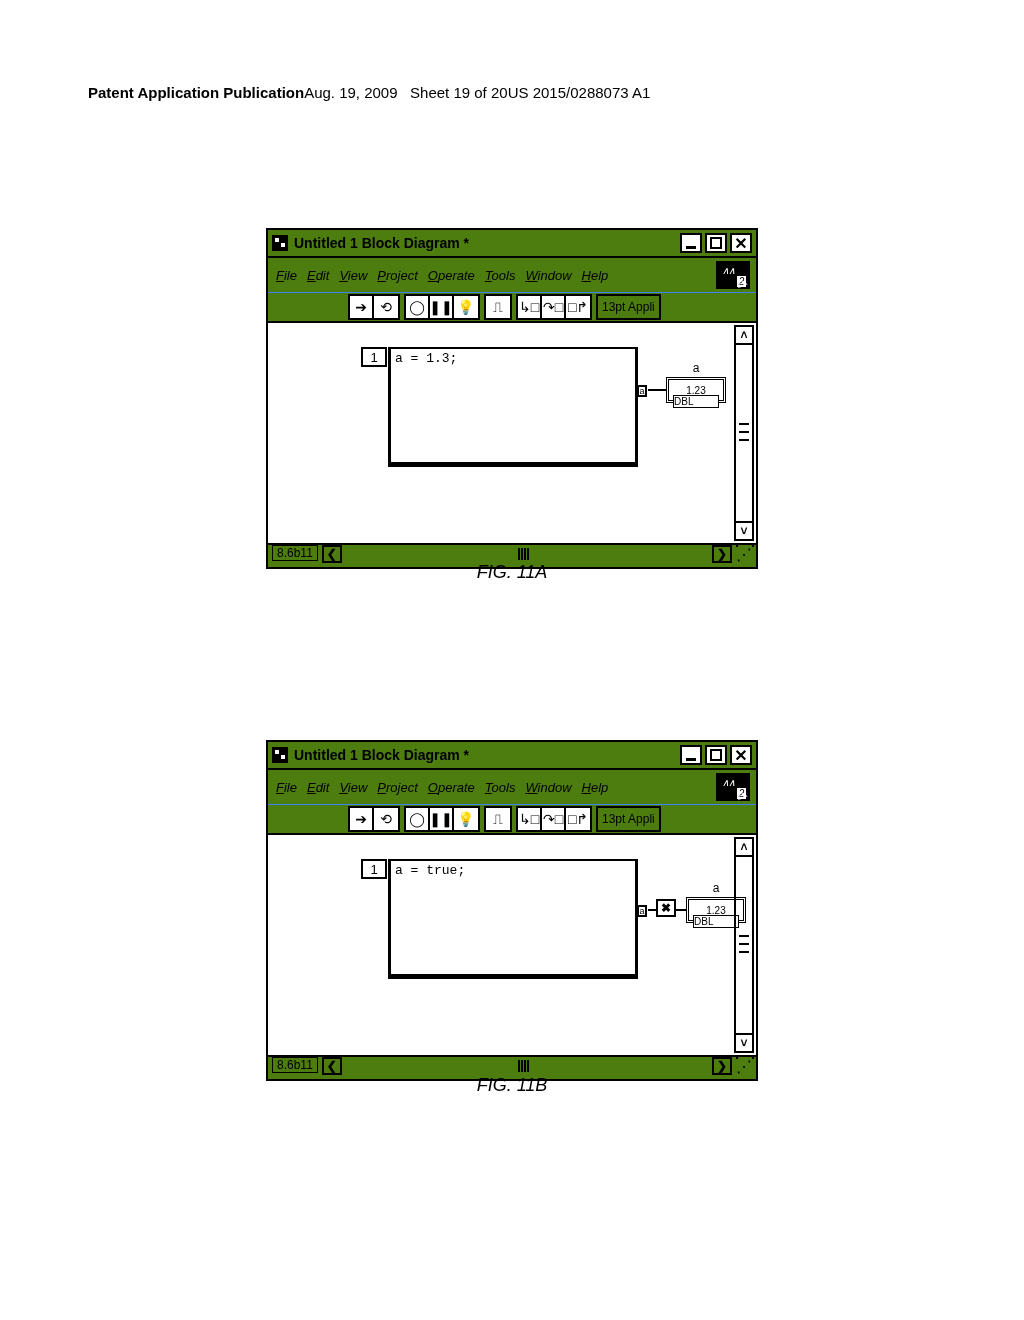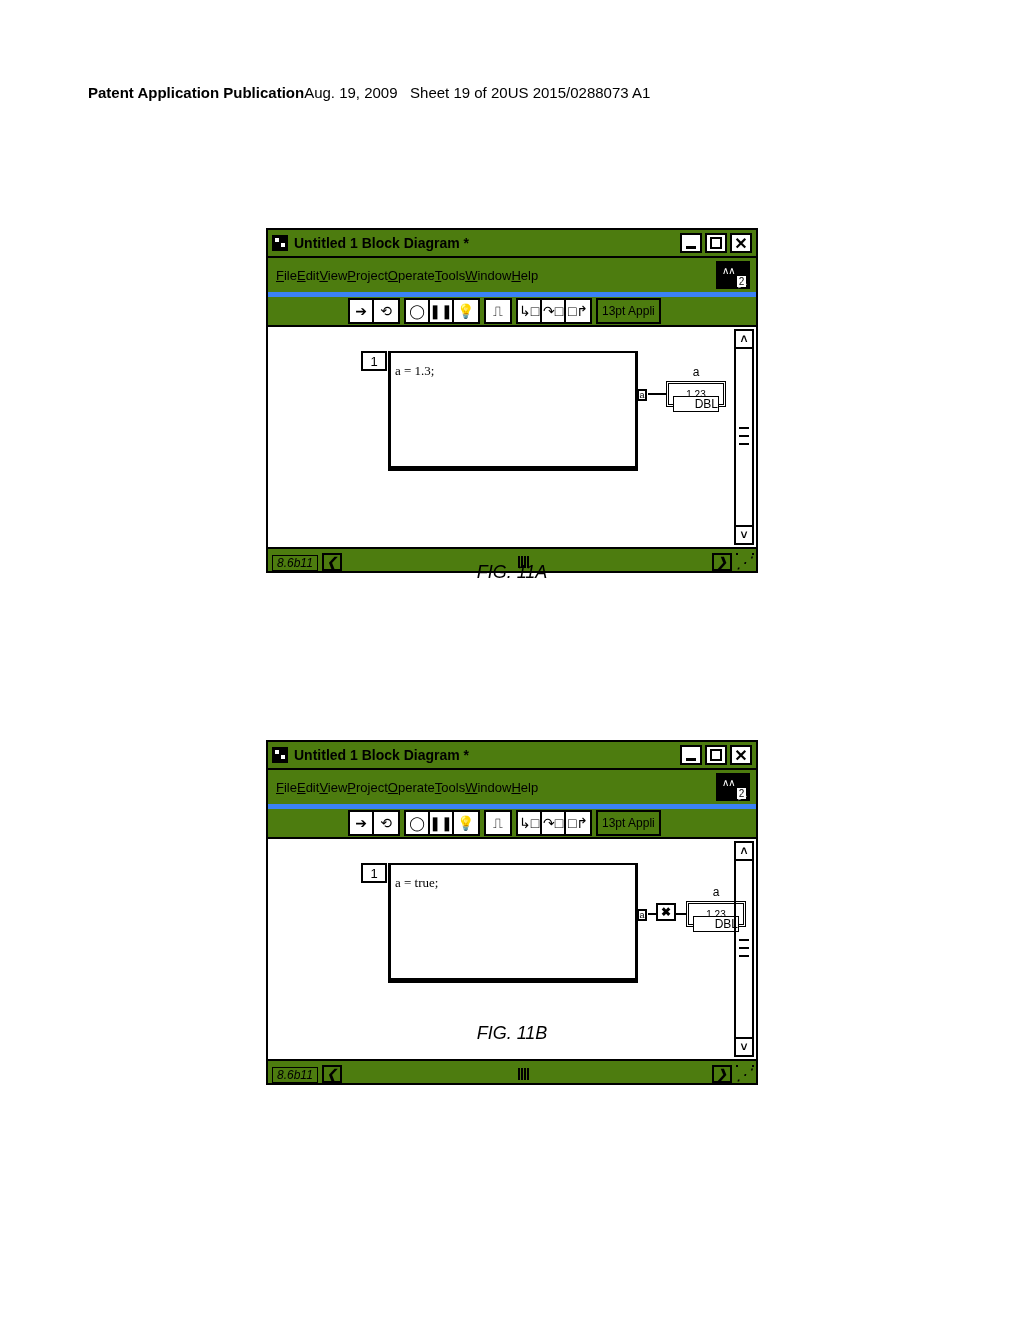--- a/index.html
+++ b/index.html
@@ -62,24 +62,26 @@
     border: 2px solid #000;
     display:flex; align-items:center; justify-content:center;
     font-size: 16px; font-weight: bold;
     background:#fff;
   }
   .minbar { width: 10px; height: 3px; background:#000; margin-top:8px;}
   .maxbox { width: 12px; height: 12px; border:2px solid #000;}
 
   .menubar {
     display:flex;
+    gap: 10px;
     padding: 3px 6px 3px 8px;
-    border-bottom: 5px solid #3b82f6;
+    border-bottom: 1px solid #3b82f6;
     font-size: 13px;
     align-items:center;
+    font-style:italic;
   }
   .menubar span u { text-decoration: underline; }
   .ctx-help {
     margin-left:auto;
     width: 34px; height: 28px;
     border: 2px solid #000;
     background:#000;
     position:relative;
   }
   .ctx-help::after{
@@ -134,25 +136,24 @@
     border-top: none; border-bottom:none;
     position:relative;
   }
   .vthumb {
     position:absolute; left:3px; right:3px; top: 78px; height:18px;
     display:flex; flex-direction:column; justify-content:space-between;
   }
   .vthumb div { height:2px; background:#000; }
 
   .statusbar {
-    display:flex; align-items:flex-end;
+    display:flex; align-items:flex-start;
     height: 24px;
     border-top: 2px solid #000;
     padding-left:4px;
-    font-style:italic;
   }
   .status-ver {
     border:1px solid #000; padding: 0 4px;
     font-size: 12px;
   }
   .hbtn {
     width:20px; height:18px; border:2px solid #000;
     display:flex; align-items:center; justify-content:center;
     font-size:12px; font-weight:bold; margin-left:4px;
   }
@@ -183,23 +184,23 @@
     background:#fff;
   }
   .fnode-label {
     position:absolute; left:-30px; top:-2px;
     width:26px; height:20px;
     border:2px solid #000;
     display:flex; align-items:center; justify-content:center;
     font-size:13px;
   }
   .fnode-code {
-    padding: 10px 4px;
+    padding: 2px 4px;
     font-size: 13px;
-    font-family: Liberation Serif, serif;
+    font-family: Liberation Mono, monospace;
   }
   .fnode-term {
     position:absolute;
     width:10px; height:12px;
     border:2px solid #000;
     background:#fff;
     display:flex; align-items:center; justify-content:center;
     font-size:9px;
   }
 
@@ -209,41 +210,41 @@
   .ind {
     width: 60px; height: 26px;
     border: 3px double #000;
     position:relative;
     display:flex; align-items:center; justify-content:center;
     font-size:10px;
     margin-top:2px;
   }
   .ind-type {
     position:absolute; bottom:-8px; left:4px; right:4px;
-    border:1px solid #000; font-size:12px; text-align:right; background:#fff;
+    border:1px solid #000; font-size:10px; text-align:left; background:#fff;
   }
   .wire {
     position:absolute; height:2px; background:#000;
   }
   .eclus {
     position:absolute;
     width:20px; height:18px;
     border:2px solid #000;
     display:flex; align-items:center; justify-content:center;
     font-size:12px; font-weight:bold;
   }
 
   .fig-label {
     position:absolute;
     font-style: italic;
     font-size: 18px;
     left: 0; width: 1024px; text-align:center;
   }
   .figA-lbl { top: 562px; }
-  .figB-lbl { top: 1023px; }
+  .figB-lbl { top: 1075px; }
 </style>
 </head>
 <body>
 
 <div class="page-header">
   <span class="pub">Patent Application Publication</span>
   <span class="mid">
     <span>Aug. 19, 2009</span>&nbsp;&nbsp;
     <span>Sheet 19 of 20</span>
   </span>

